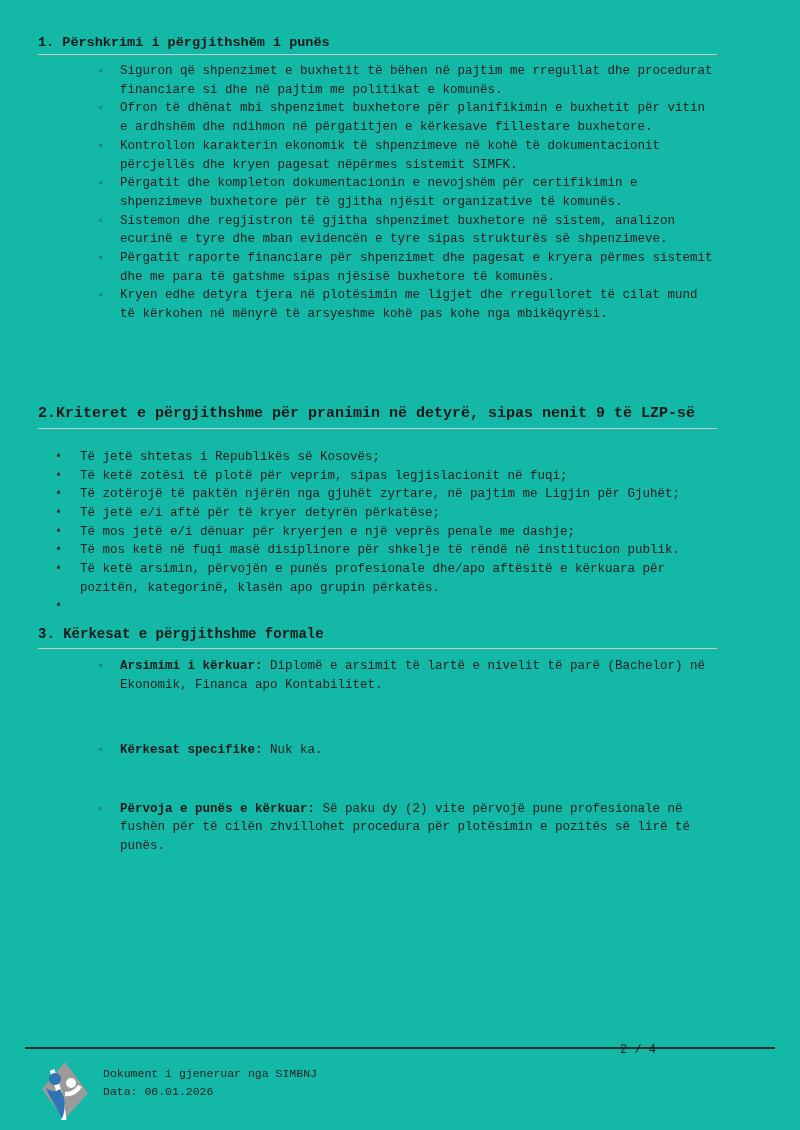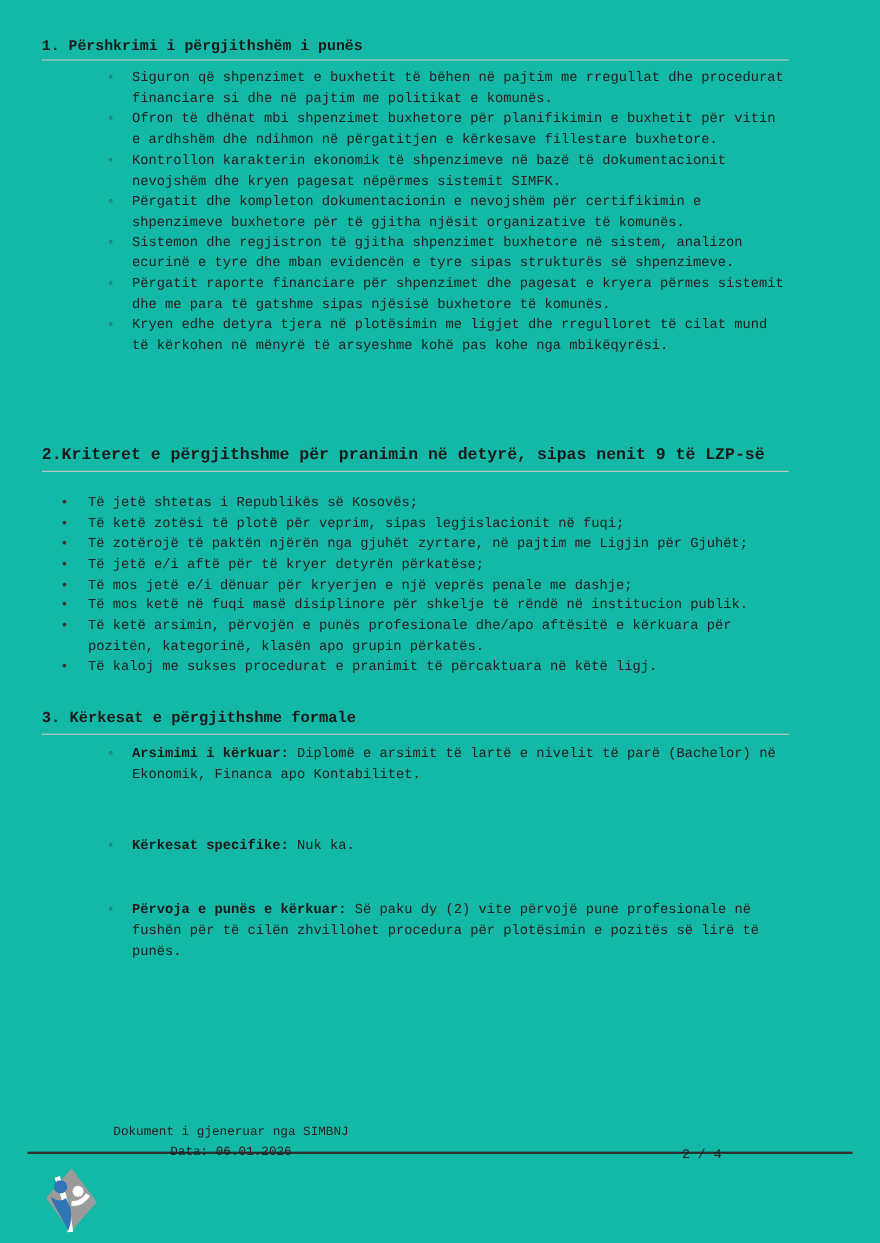--- a/index.html
+++ b/index.html
@@ -89,25 +89,24 @@
   .logo {
     position: absolute;
     left: 40px;
     top: 1061px;
     width: 50px;
     height: 60px;
   }
   .footer-text {
     position: absolute;
     left: 103px;
-    top: 1021px;
+    top: 1065px;
     font-size: 11.5px;
     line-height: 18px;
     color: #222222;
-    text-align: center;
   }
   .page-num {
     position: absolute;
     left: 603px;
     top: 1043px;
     width: 70px;
     text-align: center;
     font-size: 12px;
     color: #222222;
   }
@@ -117,40 +116,40 @@
 
 <div class="page">
   <div class="content">
 
     <div>
       <div class="h1">1. Përshkrimi i përgjithshëm i punës</div>
       <hr class="rule">
       <ul class="list-1">
         <li><span class="b">◦</span><span>Siguron që shpenzimet e buxhetit të bëhen në pajtim me rregullat dhe procedurat financiare si dhe në pajtim me politikat e komunës.</span></li>
         <li><span class="b">◦</span><span>Ofron të dhënat mbi shpenzimet buxhetore për planifikimin e buxhetit për vitin e ardhshëm dhe ndihmon në përgatitjen e kërkesave fillestare buxhetore.</span></li>
-        <li><span class="b">◦</span><span>Kontrollon karakterin ekonomik të shpenzimeve në bazë të dokumentacionit nevojshëm dhe kryen pagesat nëpërmes sistemit SIMFK.</span></li>
+        <li><span class="b">◦</span><span>Kontrollon karakterin ekonomik të shpenzimeve në kohë të dokumentacionit përcjellës dhe kryen pagesat nëpërmes sistemit SIMFK.</span></li>
         <li><span class="b">◦</span><span>Përgatit dhe kompleton dokumentacionin e nevojshëm për certifikimin e shpenzimeve buxhetore për të gjitha njësit organizative të komunës.</span></li>
         <li><span class="b">◦</span><span>Sistemon dhe regjistron të gjitha shpenzimet buxhetore në sistem, analizon ecurinë e tyre dhe mban evidencën e tyre sipas strukturës së shpenzimeve.</span></li>
         <li><span class="b">◦</span><span>Përgatit raporte financiare për shpenzimet dhe pagesat e kryera përmes sistemit dhe me para të gatshme sipas njësisë buxhetore të komunës.</span></li>
         <li><span class="b">◦</span><span>Kryen edhe detyra tjera në plotësimin me ligjet dhe rregulloret të cilat mund të kërkohen në mënyrë të arsyeshme kohë pas kohe nga mbikëqyrësi.</span></li>
       </ul>
     </div>
 
     <div>
       <div class="h2">2.Kriteret e përgjithshme për pranimin në detyrë, sipas nenit 9 të LZP-së</div>
       <hr class="rule">
       <ul class="list-2">
         <li><span class="b">•</span><span>Të jetë shtetas i Republikës së Kosovës;</span></li>
         <li><span class="b">•</span><span>Të ketë zotësi të plotë për veprim, sipas legjislacionit në fuqi;</span></li>
         <li><span class="b">•</span><span>Të zotërojë të paktën njërën nga gjuhët zyrtare, në pajtim me Ligjin për Gjuhët;</span></li>
         <li><span class="b">•</span><span>Të jetë e/i aftë për të kryer detyrën përkatëse;</span></li>
         <li><span class="b">•</span><span>Të mos jetë e/i dënuar për kryerjen e një veprës penale me dashje;</span></li>
         <li><span class="b">•</span><span>Të mos ketë në fuqi masë disiplinore për shkelje të rëndë në institucion publik.</span></li>
         <li><span class="b">•</span><span>Të ketë arsimin, përvojën e punës profesionale dhe/apo aftësitë e kërkuara për pozitën, kategorinë, klasën apo grupin përkatës.</span></li>
-        <li><span class="b">•</span><span>Të kaloj me sukses procedurat e pranimit të përcaktuara në këtë ligj.</span></li>
+        <li><span class="b">•</span></li>
       </ul>
     </div>
 
     <div>
       <div class="h3">3. Kërkesat e përgjithshme formale</div>
       <hr class="rule">
       <ul class="list-3">
         <li><span class="b">◦</span><span class="lead">Arsimimi i kërkuar:</span>
           <span>Diplomë e arsimit të lartë e nivelit të parë (Bachelor) në Ekonomik, Financa apo Kontabilitet.</span></li>
         <li class="gap-a"><span class="b">◦</span><span class="lead">Kërkesat specifike:</span>

